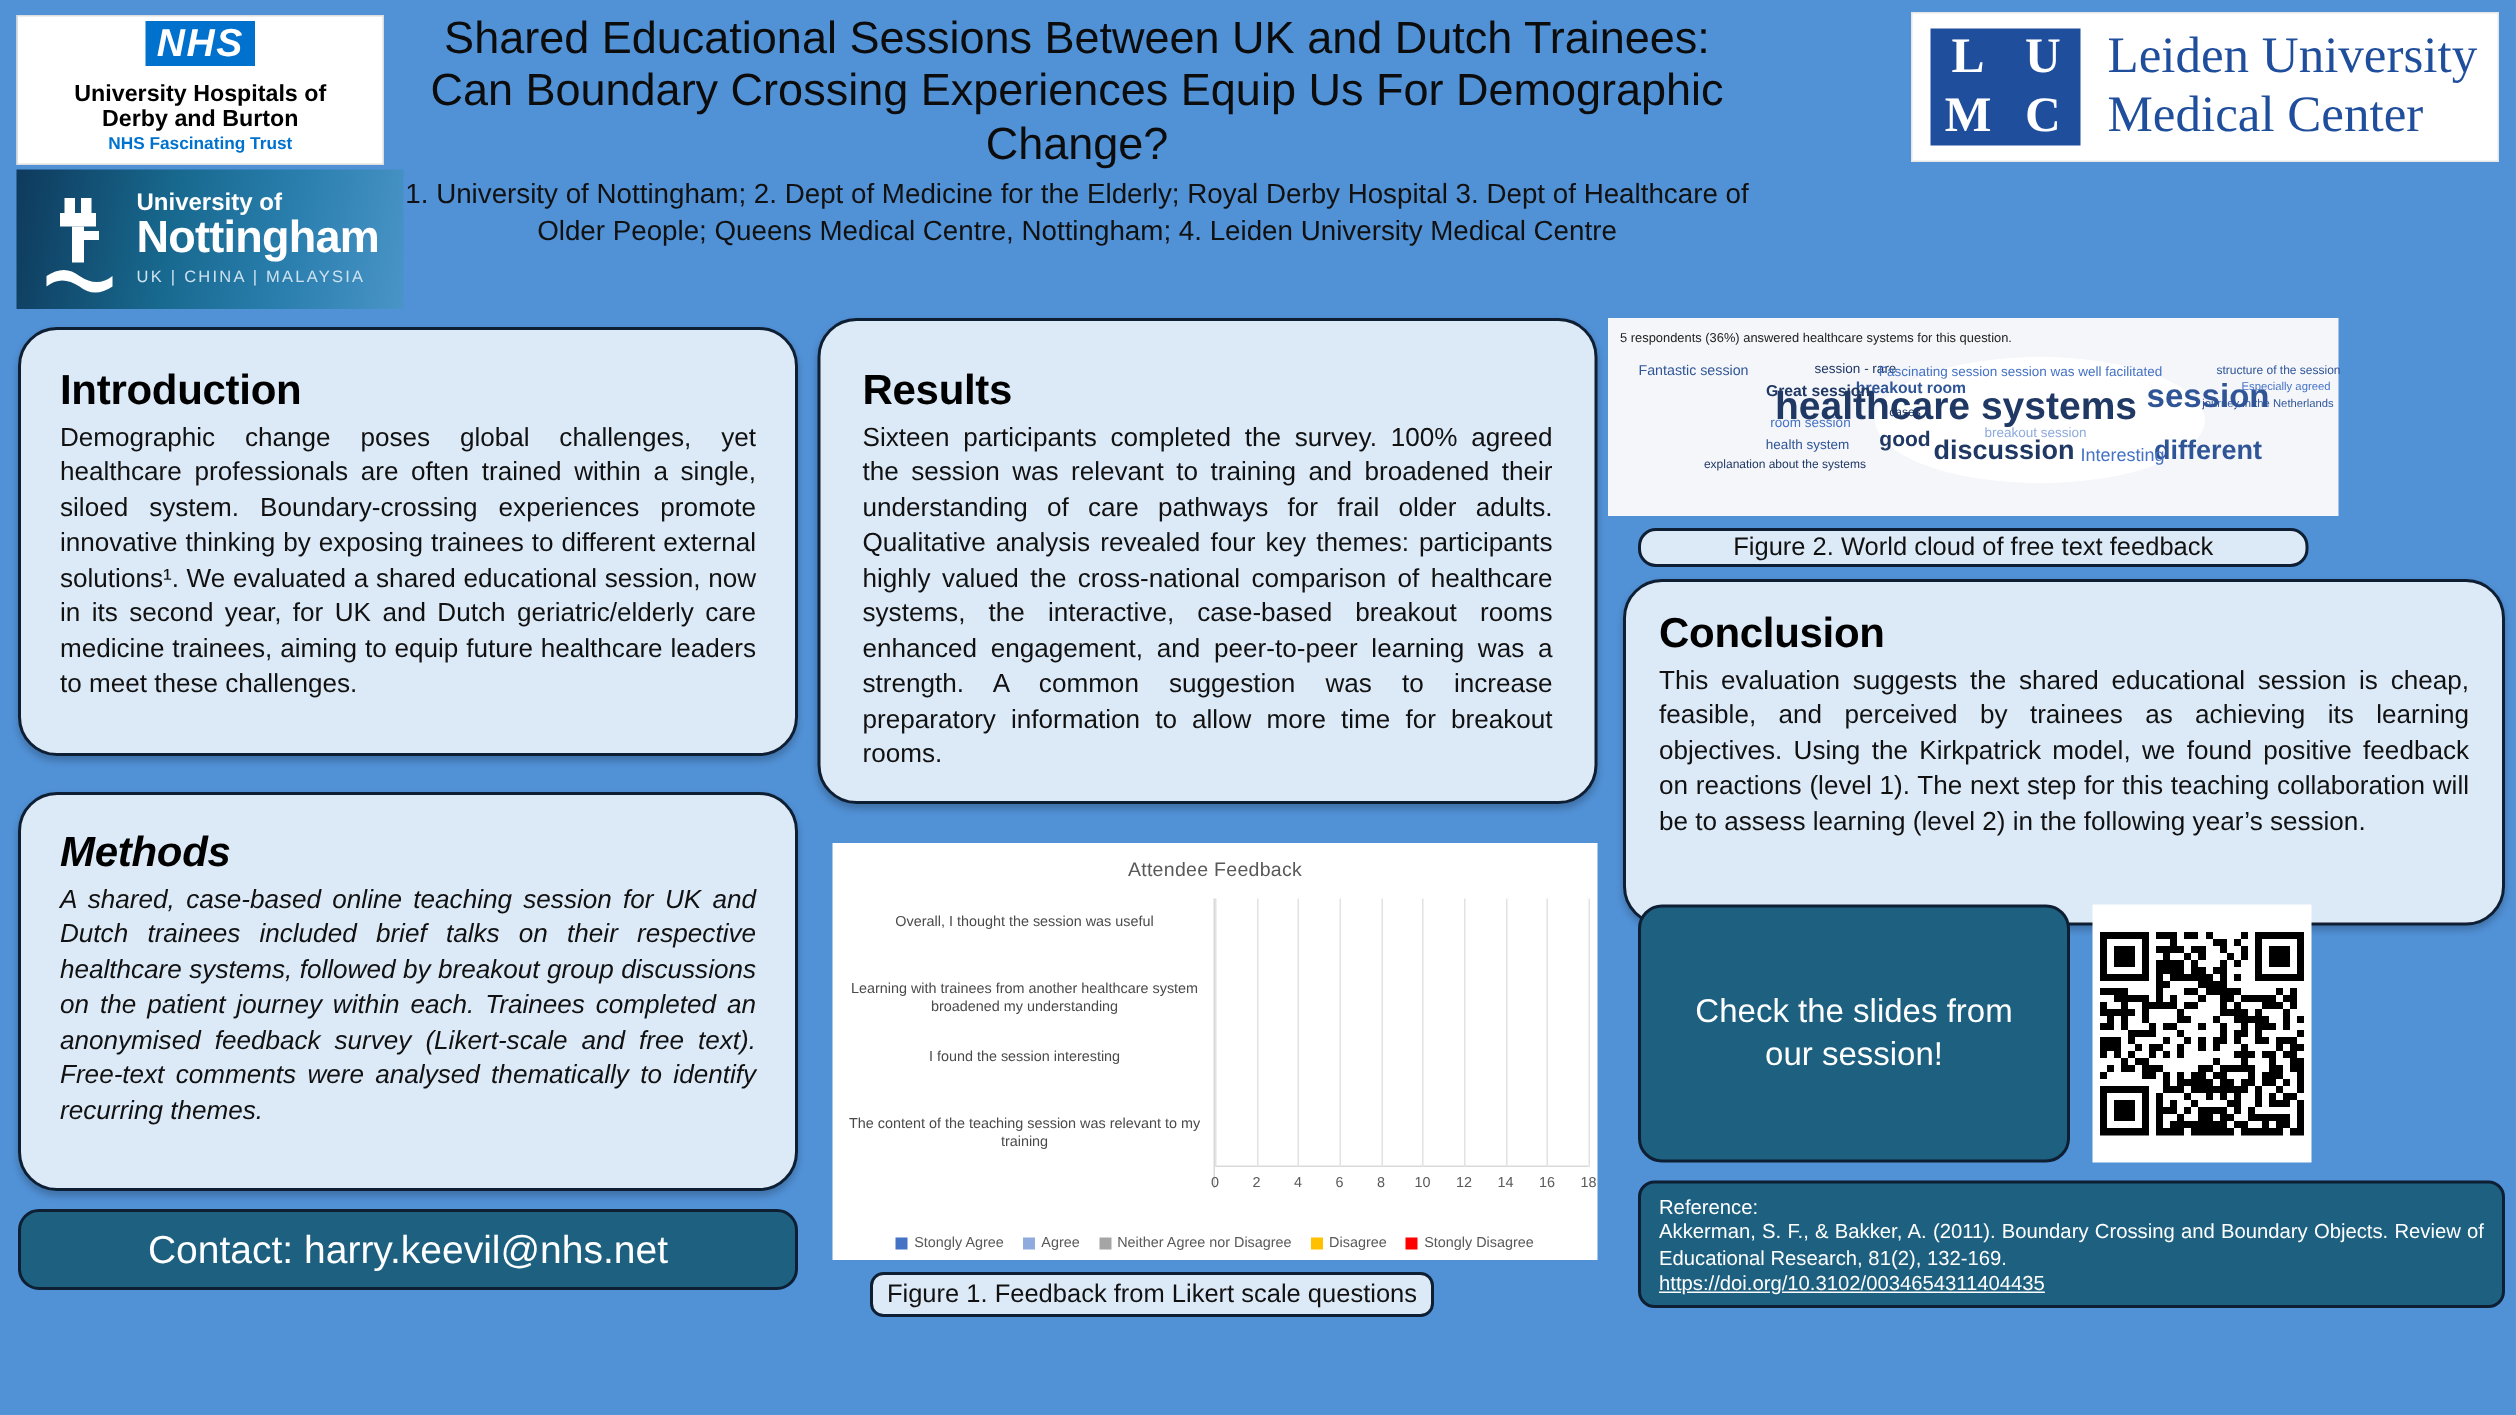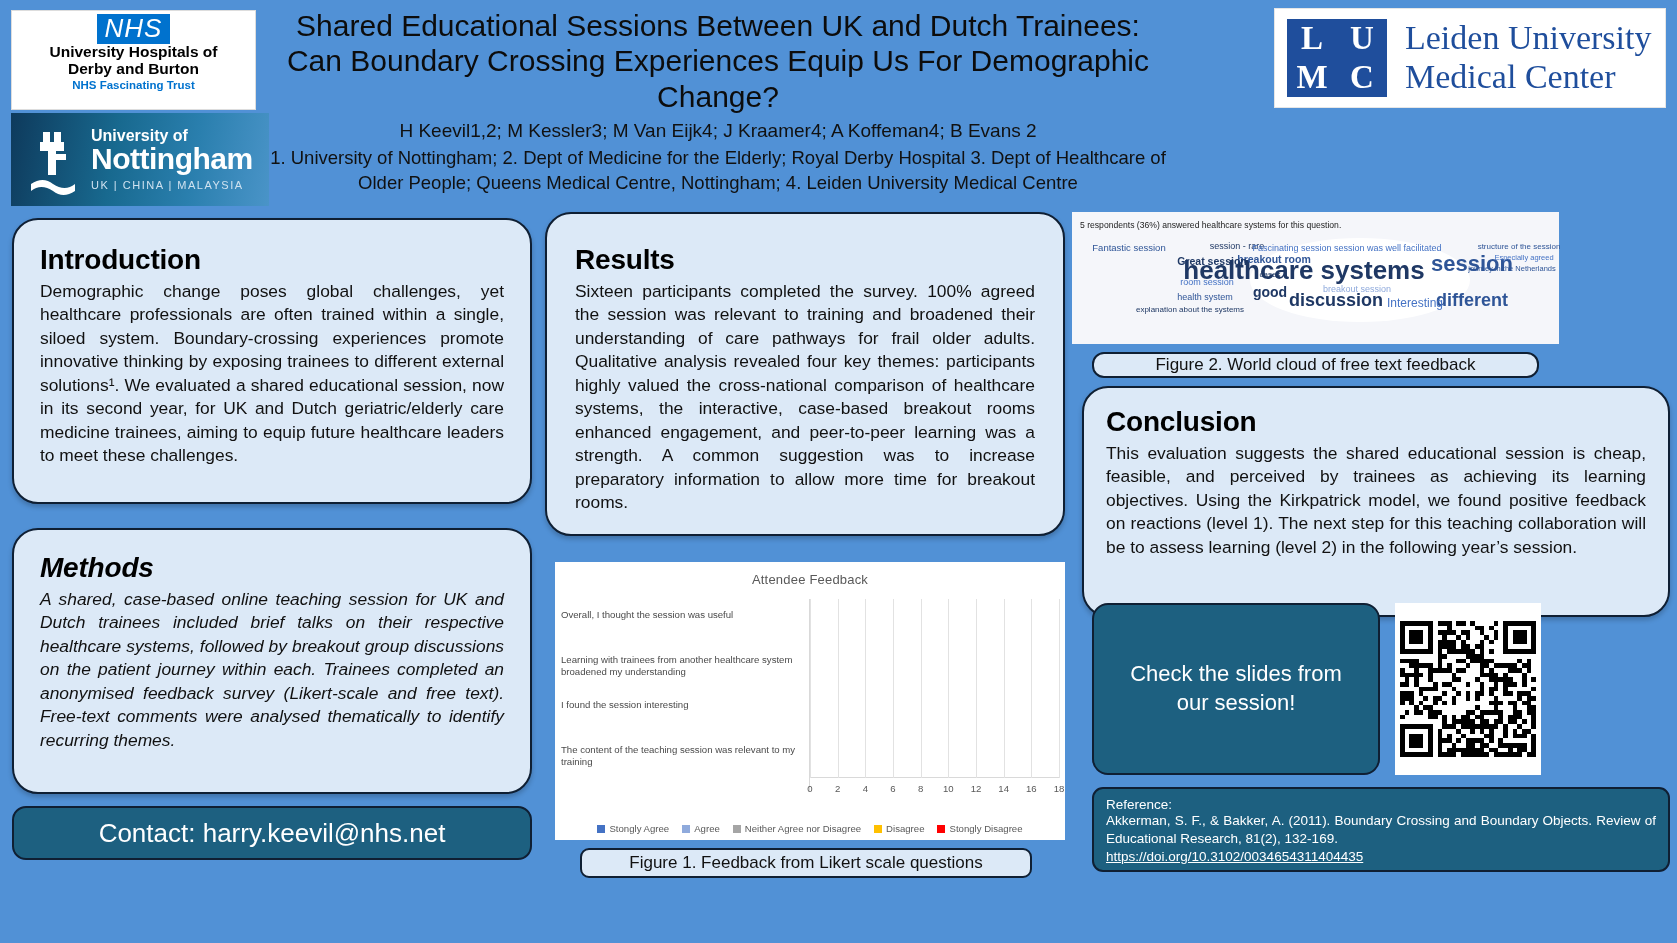--- a/index.html
+++ b/index.html
@@ -14,23 +14,23 @@
   
   .header { position: absolute; left: 0; top: 0; width: 1677px; height: 218px; }
 
   .logo-nhs {
     position: absolute; left: 11px; top: 10px; width: 245px; height: 100px;
     background: #ffffff; border: 1px solid #dddddd;
     display: flex; flex-direction: column; align-items: center; justify-content: flex-start;
     padding-top: 3px;
   }
   .nhs-badge {
-    background: #0072ce; color: #ffffff; font-weight: normal; font-style: italic;
+    background: #0072ce; color: #ffffff; font-weight: bold; font-style: italic;
     font-size: 26px; letter-spacing: 1px; padding: 1px 8px 2px 8px; line-height: 1.05;
-    margin-bottom: 0;
+    margin-bottom: 11px;
   }
   .nhs-trust-1 { color: #000; font-weight: bold; font-size: 15.5px; line-height: 1.06; text-align: center; }
   .nhs-trust-2 { color: #0072ce; font-weight: bold; font-size: 11.5px; margin-top: 2px; }
 
   .logo-nott {
     position: absolute; left: 11px; top: 113px; width: 258px; height: 93px;
     background: linear-gradient(100deg, #0e3a5c 0%, #18698f 40%, #2a7fae 70%, #4a94c8 100%);
     display: flex; align-items: center;
   }
   .nott-crest { width: 62px; height: 72px; margin-left: 10px; position: relative; flex: 0 0 62px; }
@@ -87,41 +87,41 @@
   #fig1-card {
     position: absolute; left: 555px; top: 562px; width: 510px; height: 278px;
     background: #ffffff;
   }
   .chart-title {
     text-align: center; font-size: 13px; color: #595959; padding-top: 10px; letter-spacing: .2px;
   }
   .chart-body { position: relative; margin: 12px 6px 0 6px; height: 193px; display: flex; }
   .cat-labels { width: 248px; position: relative; }
   .cat-label {
-    position: absolute; right: 4px; text-align: left; font-size: 9.6px; color: #4a4a4a;
+    position: absolute; right: 4px; text-align: center; font-size: 9.6px; color: #4a4a4a;
     line-height: 1.25; width: 244px;
   }
   .plot { position: relative; flex: 1 1 auto; border-left: 1px solid #d9d9d9; }
   .gridline { position: absolute; top: 0; bottom: 14px; width: 1px; background: #e2e2e2; }
   .plot-axis-bottom { position: absolute; left: 0; right: 0; bottom: 14px; height: 1px; background: #d9d9d9; }
   .bar-row { position: absolute; left: 0; height: 19px; display: flex; }
   .seg { height: 100%; }
   .tick {
     position: absolute; bottom: -2px; font-size: 9.6px; color: #595959;
     transform: translateX(-50%); white-space: nowrap;
   }
   .legend {
     position: absolute; left: 0; right: 0; bottom: 6px;
     display: flex; align-items: center; justify-content: center; gap: 13px;
   }
   .legend-item { display: flex; align-items: center; gap: 4px; font-size: 9.6px; color: #595959; white-space: nowrap; }
   .swatch { width: 8px; height: 8px; display: inline-block; }
 
   #fig1-caption {
-    position: absolute; left: 580px; top: 848px; width: 452px; height: 30px;
+    position: absolute; left: 580px; top: 848px; width: 376px; height: 30px;
     background: #dce9f7; border: 2px solid #0f1f33; border-radius: 9px;
     display: flex; align-items: center; justify-content: center;
     font-size: 17px; color: #111;
   }
 
   
   #fig2-card {
     position: absolute; left: 1072px; top: 212px; width: 487px; height: 132px;
     background: #f5f6fa;
   }
@@ -190,21 +190,20 @@
       </div>
       <div class="nott-text">
         <div class="nott-line1">University of</div>
         <div class="nott-line2">Nottingham</div>
         <div class="nott-line3">UK | CHINA | MALAYSIA</div>
       </div>
     </div>
 
     <div class="title-block">
       <div class="poster-title">Shared Educational Sessions Between UK and Dutch Trainees: Can Boundary Crossing Experiences Equip Us For Demographic Change?</div>
-      <div class="poster-authors">H Keevil1,2; M Kessler3; M Van Eijk4; J Kraamer4; A Koffeman4; B Evans 2</div>
       <div class="poster-affil">1. University of Nottingham; 2. Dept of Medicine for the Elderly; Royal Derby Hospital 3. Dept of Healthcare of Older People; Queens Medical Centre, Nottingham; 4. Leiden University Medical Centre</div>
     </div>
 
     <div class="logo-lumc">
       <div class="lumc-mark">
         <span>L</span>
         <span>U</span>
         <span>M</span>
         <span>C</span>
       </div>

